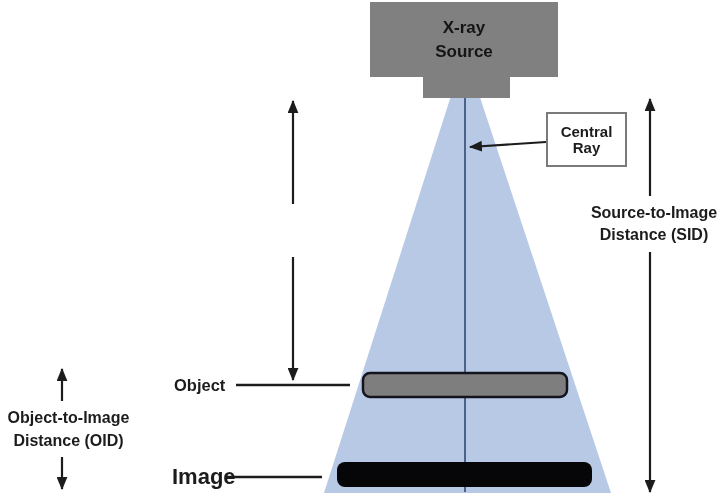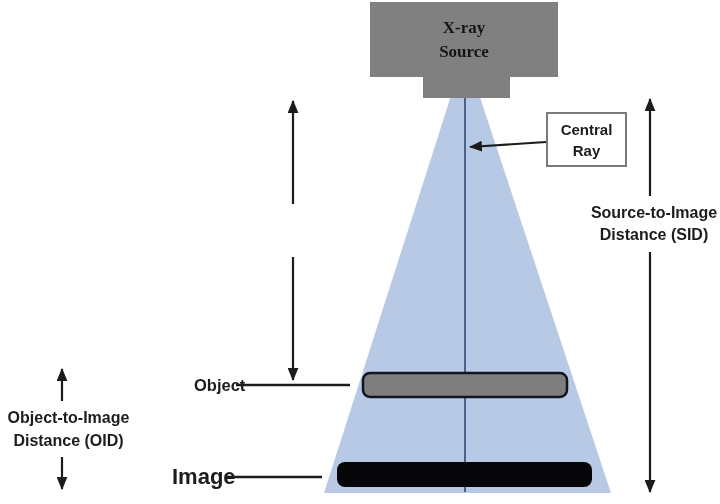--- a/index.html
+++ b/index.html
@@ -1,40 +1,40 @@
 <!DOCTYPE html>
 <html><head>
 <meta charset="utf-8">
 <style>
   html,body{margin:0;padding:0;background:#fff;}
   .stage{
     position:relative;width:720px;height:504px;background:#ffffff;
     font-family:"Liberation Sans",sans-serif;overflow:hidden;
   }
   .stage svg{position:absolute;left:0;top:0;z-index:1;}
-  .gray-box{position:absolute;background:#808080;z-index:2;font-family:Liberation Serif, serif;}
+  .gray-box{position:absolute;background:#808080;z-index:2;}
   .src-main{left:370px;top:2px;width:188px;height:75px;
     display:flex;align-items:center;justify-content:center;}
   .src-neck{left:423px;top:76px;width:87px;height:22px;}
   .lbl{
     position:absolute;z-index:3;color:#1c1c1c;font-weight:700;
     white-space:pre-line;line-height:23px;font-size:16px;
   }
   .src-label{position:static;color:#141414;font-size:17px;text-align:center;line-height:24px;}
   .cr-box{
     position:absolute;left:546px;top:112px;width:81px;height:55px;z-index:3;
     background:#ffffff;border:2px solid #7a7a7a;box-sizing:border-box;
     display:flex;align-items:center;justify-content:center;
-    color:#1c1c1c;font-weight:700;font-size:15px;line-height:21px;
+    color:#1c1c1c;font-weight:700;font-size:15px;line-height:16px;
     text-align:center;white-space:pre-line;
   }
   .sod-label{left:205px;top:205px;width:176px;text-align:center;}
   .sid-label{left:588px;top:202px;width:132px;text-align:center;line-height:22px;}
   .oid-label{left:-5px;top:406px;width:147px;text-align:center;}
-  .object-label{left:174px;top:374px;font-size:16.5px;line-height:22px;margin-left:20px;}
+  .object-label{left:174px;top:374px;font-size:16.5px;line-height:22px;}
   .image-label{left:172px;top:466px;font-size:22px;line-height:22px;}
 </style>
 </head>
 <body>
 
 <div class="stage">
 
   <svg width="720" height="504" viewBox="0 0 720 504">
     <defs>
       <marker id="arrow" viewBox="0 0 12 10" refX="11" refY="5" markerWidth="13" markerHeight="11" orient="auto" markerUnits="userSpaceOnUse">

